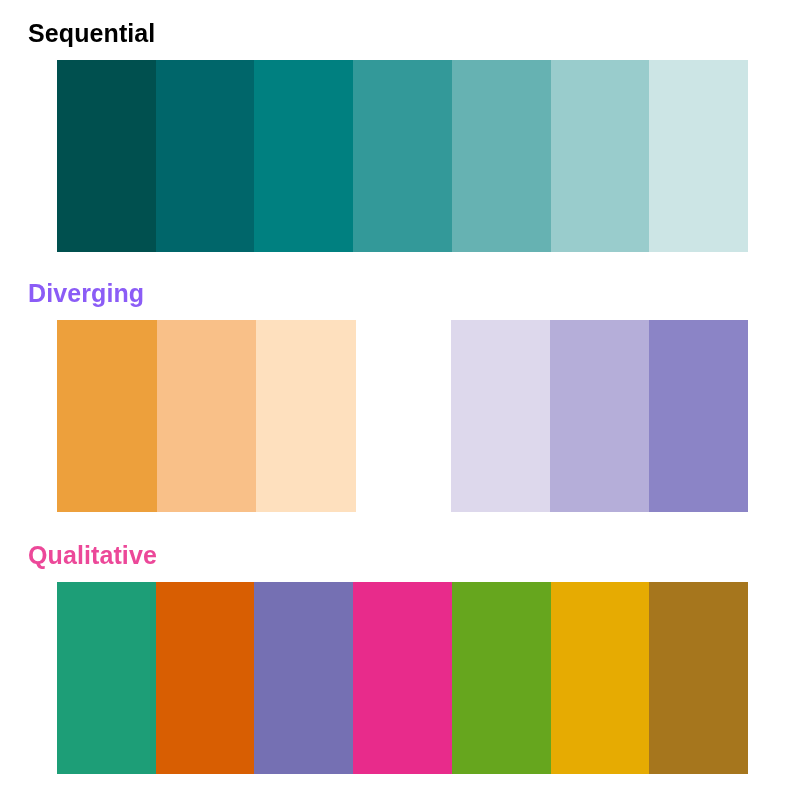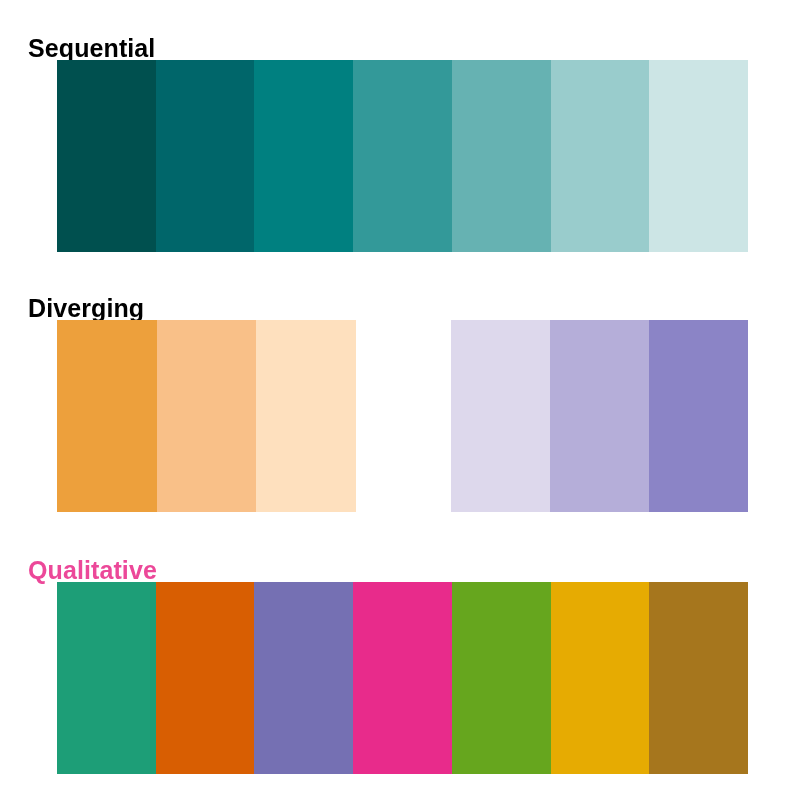--- a/index.html
+++ b/index.html
@@ -28,21 +28,21 @@
     left: 0;
     width: 800px;
   }
   #section-sequential { top: 18px; }
   #section-diverging  { top: 278px; }
   #section-qualitative{ top: 540px; }
 
   .section-label {
     position: absolute;
     left: 28px;
-    top: 15px;
+    top: 0;
     margin: 0;
     font-family: "Liberation Sans", sans-serif;
     font-size: 25px;
     font-weight: bold;
     line-height: 30px;
     letter-spacing: 0.1px;
     color: #000000;
     white-space: nowrap;
   }
 
@@ -89,21 +89,21 @@
         <div class="swatch" style="background: rgb(0, 102, 106);"></div>
         <div class="swatch" style="background: rgb(0, 128, 128);"></div>
         <div class="swatch" style="background: rgb(51, 153, 153);"></div>
         <div class="swatch" style="background: rgb(102, 178, 178);"></div>
         <div class="swatch" style="background: rgb(153, 204, 204);"></div>
         <div class="swatch" style="background: rgb(204, 229, 229);"></div>
       </div>
   </div>
 
   <div class="palette-section" id="section-diverging">
-    <h2 class="section-label" style="color: #000000;">Diverging</h2>
+    <h2 class="section-label" style="color: #8b5cf6;">Diverging</h2>
     <div class="swatch-band split">
       <div class="swatch-group" id="diverging-group-low">
           <div class="swatch" style="background: rgb(237, 160, 60);"></div>
           <div class="swatch" style="background: rgb(249, 192, 136);"></div>
           <div class="swatch" style="background: rgb(254, 224, 190);"></div>
         </div>
       <div class="swatch-group" id="diverging-group-high">
           <div class="swatch" style="background: rgb(221, 216, 236);"></div>
           <div class="swatch" style="background: rgb(181, 174, 217);"></div>
           <div class="swatch" style="background: rgb(139, 132, 198);"></div>

